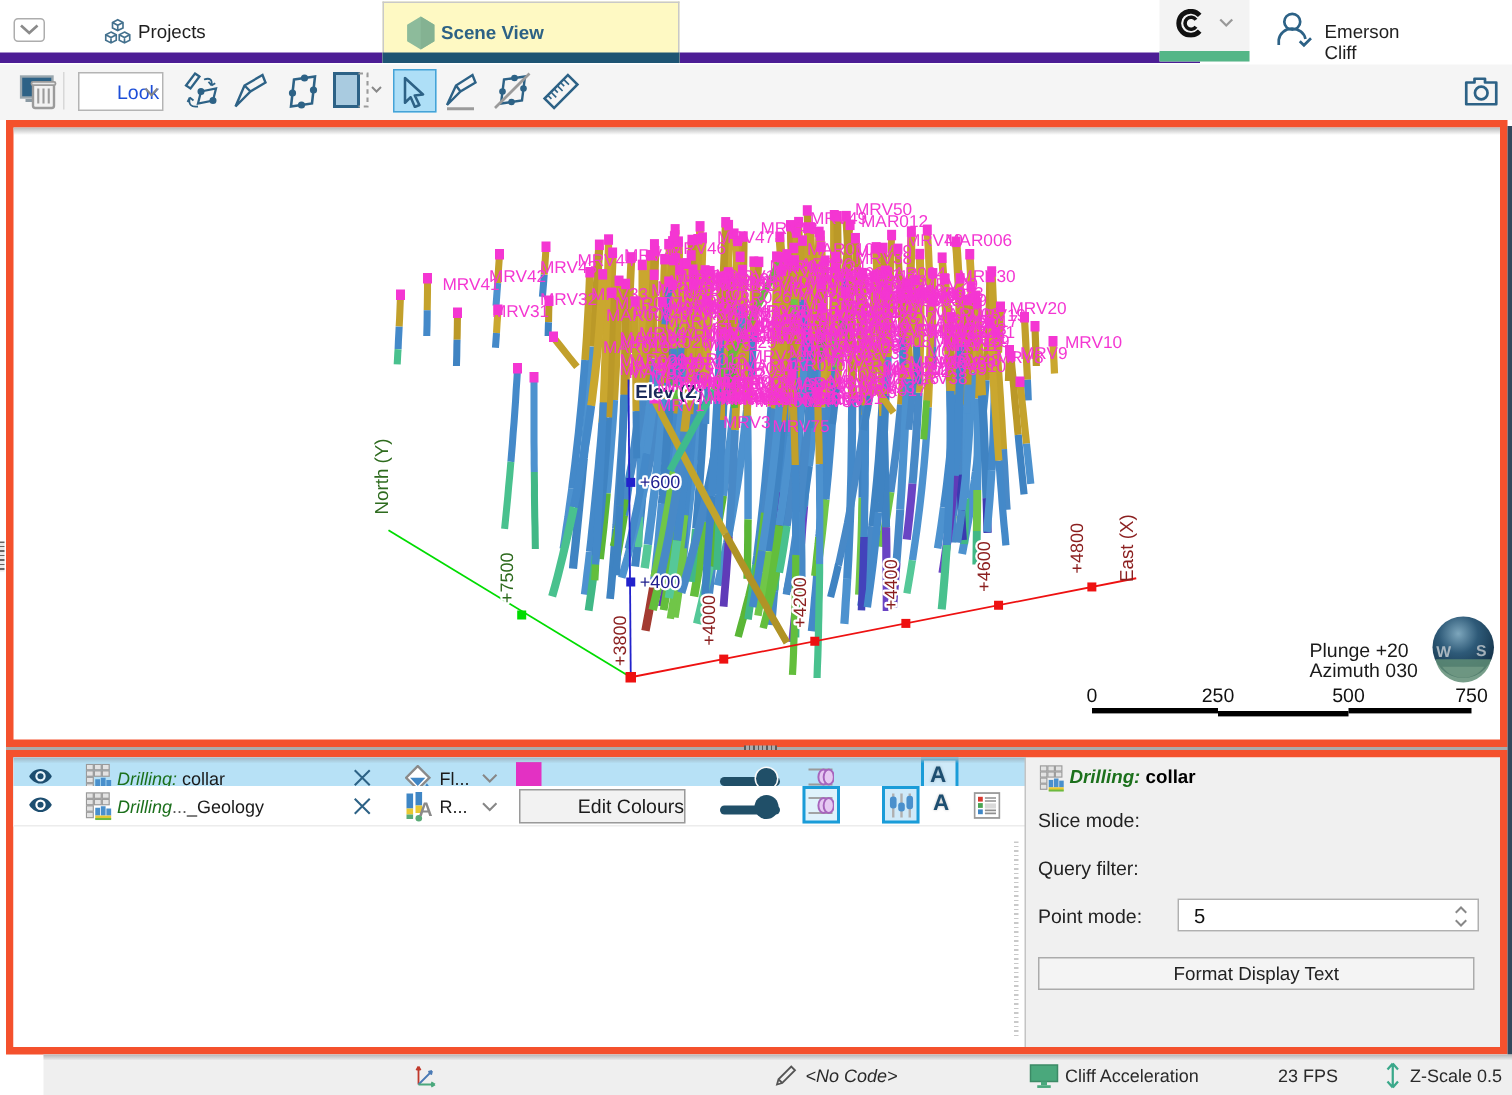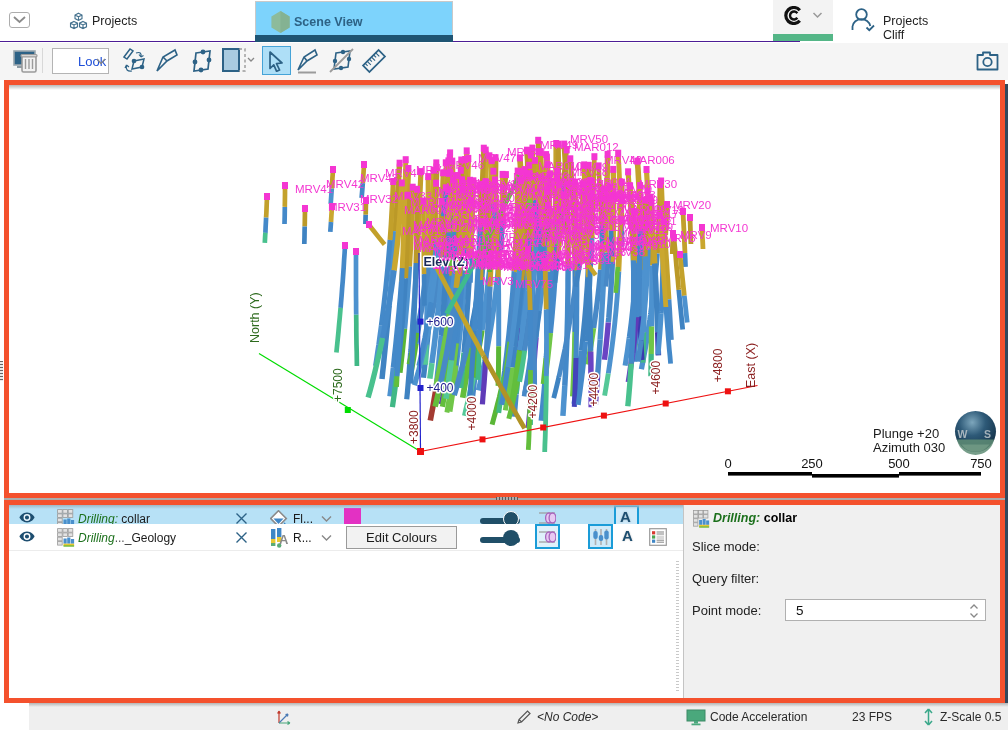--- a/index.html
+++ b/index.html
@@ -1,24 +1,24 @@
 <!DOCTYPE html>
 <html><head>
 <meta charset="utf-8">
 <style>
 * { margin:0; padding:0; box-sizing:border-box; }
 html,body { width:1008px; height:730px; overflow:hidden; background:#fff;
   font-family:"Liberation Sans", sans-serif; }
 #page { position:relative; width:1008px; height:730px; }
 
 
-#topbar { position:absolute; left:0; top:0; width:800px; height:42px; background:#fff; border-bottom:1px solid #4c1d95; }
+#topbar { position:absolute; left:0; top:0; width:800px; height:42px; background:#fff; border-bottom:7px solid #4c1d95; }
 #chevbtn { position:absolute; left:9px; top:12px; width:21px; height:16px; border:1px solid #adadad; border-radius:3px; background:#fff; }
 #projtext { position:absolute; left:92px; top:14px; font-size:12.5px; color:#1e1e1e; }
-#tab-scene { position:absolute; left:255px; top:1px; width:198px; height:41px; background:#7dd3fc; border:1px solid #c9c9c9; border-bottom:none; }
+#tab-scene { position:absolute; left:255px; top:1px; width:198px; height:41px; background:#fef9c3; border:1px solid #c9c9c9; border-bottom:none; }
 #tab-scene .under { position:absolute; left:-1px; bottom:0px; width:198px; height:7px; background:#1e5473; }
 #tab-scene .txt { position:absolute; left:38px; top:13px; font-size:12.5px; font-weight:bold; color:#2d6285; }
 #centralbtn { position:absolute; left:773px; top:0; width:60px; height:41px; background:#f3f3f3; }
 #centralbtn .bar { position:absolute; left:0; bottom:0; width:60px; height:7px; background:#54b687; }
 #username { position:absolute; left:883px; top:14px; font-size:12.5px; color:#1e1e1e; }
 
 
 #toolbar { position:absolute; left:0; top:43px; width:1008px; height:37px; background:#f5f5f5; }
 #lookbox { position:absolute; left:52px; top:5px; width:57px; height:26px; background:#fff; border:1px solid #b4b4b4; }
 #lookbox span { position:absolute; left:5px; top:5px; font-size:13px; color:#1d4ed8;margin-left:20px; }
@@ -93,21 +93,21 @@
       </svg>
       <svg class="icon" style="left:38px;top:11px" width="13" height="9" viewBox="0 0 13 9">
           <path d="M2.5 2 L6.5 6 L10.5 2" fill="none" stroke="#999" stroke-width="1.5"></path>
         </svg>
     </div>
     <svg class="icon" style="left:849px;top:6px" width="27" height="27" viewBox="0 0 27 27">
       <circle cx="12.5" cy="8.5" r="5.3" fill="none" stroke="#2d6286" stroke-width="1.8"></circle>
       <path d="M3.5 24 L3.5 20.5 A 9 8.4 0 0 1 21.3 20" fill="none" stroke="#2d6286" stroke-width="1.8"></path>
       <path d="M17.5 21.5 L20.3 24.2 L25 19.5" fill="none" stroke="#2d6286" stroke-width="1.8"></path>
     </svg>
-    <div id="username">Projects Cliff</div>
+    <div id="username">Emerson Cliff</div>
   </div>
 
   <div id="toolbar">
     
     <svg class="icon" style="left:13px;top:7px" width="26" height="24" viewBox="0 0 26 24">
       <rect x="1" y="1" width="21" height="14" fill="#2d6286" stroke="#9aa7ae" stroke-width="1.6"></rect>
       <rect x="4" y="16" width="7" height="2" fill="#8b9aa3"></rect>
       <g>
         <rect x="9" y="6" width="14" height="16" rx="1.5" fill="#f2f2f2" stroke="#9b9b9b" stroke-width="1.6"></rect>
         <line x1="12.5" y1="9" x2="12.5" y2="19" stroke="#9b9b9b" stroke-width="1.4"></line>
@@ -1044,21 +1044,21 @@
           <rect x="1" y="15" width="4.4" height="3" fill="#5aab77"></rect>
           <rect x="7" y="0" width="4.4" height="9" fill="#3f86c5"></rect>
           <rect x="7" y="9" width="4.4" height="5" fill="#e8c832"></rect>
           <circle cx="9.2" cy="17.5" r="2.2" fill="#5aab77"></circle>
           <text x="9" y="16" font-size="13" font-weight="bold" fill="#8a8a8a">A</text>
         </svg>
         <div class="rowtxt" style="left:284px">R...</div>
         <svg class="icon" style="left:311px;top:10px" width="13" height="9" viewBox="0 0 13 9">
             <path d="M2 1.5 L6.5 6 L11 1.5" fill="none" stroke="#888" stroke-width="1.4"></path>
           </svg>
-        <div style="position:absolute;left:337px;top:2px;width:111px;height:23px;background:#f2f2f2;border:1px solid #9a9a9a;text-align:center;font-size:13px;color:#1a1a1a;line-height:21px;">Edit Colours</div>
+        <div style="position:absolute;left:337px;top:2px;width:111px;height:23px;background:#f2f2f2;border:1px solid #9a9a9a;text-align:right;font-size:13px;color:#1a1a1a;line-height:21px;">Edit Colours</div>
         <rect style="position:absolute;left:471px;top:13px;width:40px;height:6px;background:#204f68;border-radius:3px;"></rect>
         <div style="position:absolute;left:494px;top:6px;width:16px;height:16px;background:#204f68;border-radius:50%;"></div>
         <div style="position:absolute;left:526px;top:0px;width:25px;height:25px;background:#dff2fb;border:2px solid #1a9cd8;"></div>
         <svg class="icon" style="left:529px;top:6px" width="18" height="14" viewBox="0 0 18 14">
           <line x1="1" y1="2" x2="17" y2="2" stroke="#9a9a9a" stroke-width="1.2"></line>
           <line x1="1" y1="12" x2="17" y2="12" stroke="#9a9a9a" stroke-width="1.2"></line>
           <ellipse cx="11" cy="7" rx="3.4" ry="5" fill="#e6c9f2" stroke="#a765bd" stroke-width="1.3"></ellipse>
           <ellipse cx="14.5" cy="7" rx="3.4" ry="5" fill="#e6c9f2" stroke="#a765bd" stroke-width="1.3"></ellipse>
         </svg>
         <div style="position:absolute;left:579px;top:0px;width:25px;height:25px;background:#cfeaf9;border:2px solid #1a9cd8;"></div>
@@ -1115,20 +1115,21 @@
       <div class="plabel" style="top:34px">Slice mode:</div>
       <div class="plabel" style="top:66px">Query filter:</div>
       <div class="plabel" style="top:98px">Point mode:</div>
       <div class="pselect" style="top:94px;height:22px">
           <span style="top:3px">5</span>
         <svg class="icon" style="left:182px;top:3px" width="12" height="16" viewBox="0 0 12 16">
           <path d="M2.5 5.5 L6 2 L9.5 5.5" fill="none" stroke="#888" stroke-width="1.3"></path>
           <path d="M2.5 10.5 L6 14 L9.5 10.5" fill="none" stroke="#888" stroke-width="1.3"></path>
         </svg>
       </div>
+      <div id="fmtbtn">Format Display Text</div>
     </div>
   </div>
 
   <div id="rightstrip"></div>
   <div id="leftgrip"></div>
 
   <div id="statusbar">
     <div class="sh"></div>
     <svg class="icon" style="left:246px;top:5px" width="18" height="18" viewBox="0 0 18 18">
       <path d="M4 15 L4 3 M4 3 L2.6 5.5 M4 3 L5.4 5.5" stroke="#c0392b" stroke-width="1.2" fill="none"></path>
@@ -1137,21 +1138,21 @@
     </svg>
     <svg class="icon" style="left:487px;top:6px" width="17" height="16" viewBox="0 0 17 16">
       <path d="M2 14 L3 10.5 L11.5 2 L14 4.5 L5.5 13 Z M3 10.5 L5.5 13" fill="none" stroke="#555" stroke-width="1.2"></path>
     </svg>
     <div class="stxt" style="left:508px;font-style:italic">&lt;No Code&gt;</div>
     <svg class="icon" style="left:657px;top:6px" width="20" height="17" viewBox="0 0 20 17">
       <rect x="1" y="1" width="18" height="11" fill="#4aa87c" stroke="#3c8a66" stroke-width="1"></rect>
       <rect x="8" y="12" width="4" height="2.5" fill="#4aa87c"></rect>
       <rect x="5.5" y="14.5" width="9" height="1.8" fill="#4aa87c"></rect>
     </svg>
-    <div class="stxt" style="left:681px">Code Acceleration</div>
+    <div class="stxt" style="left:681px">Cliff Acceleration</div>
     <div class="stxt" style="left:823px">23 FPS</div>
     <svg class="icon" style="left:893px;top:4px" width="13" height="20" viewBox="0 0 13 20">
       <path d="M6.5 2 L6.5 18 M6.5 2 L3 6 M6.5 2 L10 6 M6.5 18 L3 14 M6.5 18 L10 14" fill="none" stroke="#3aa88a" stroke-width="1.5"></path>
     </svg>
     <div class="stxt" style="left:911px">Z-Scale 0.5</div>
   </div>
 
 </div>
 
 </body></html>

